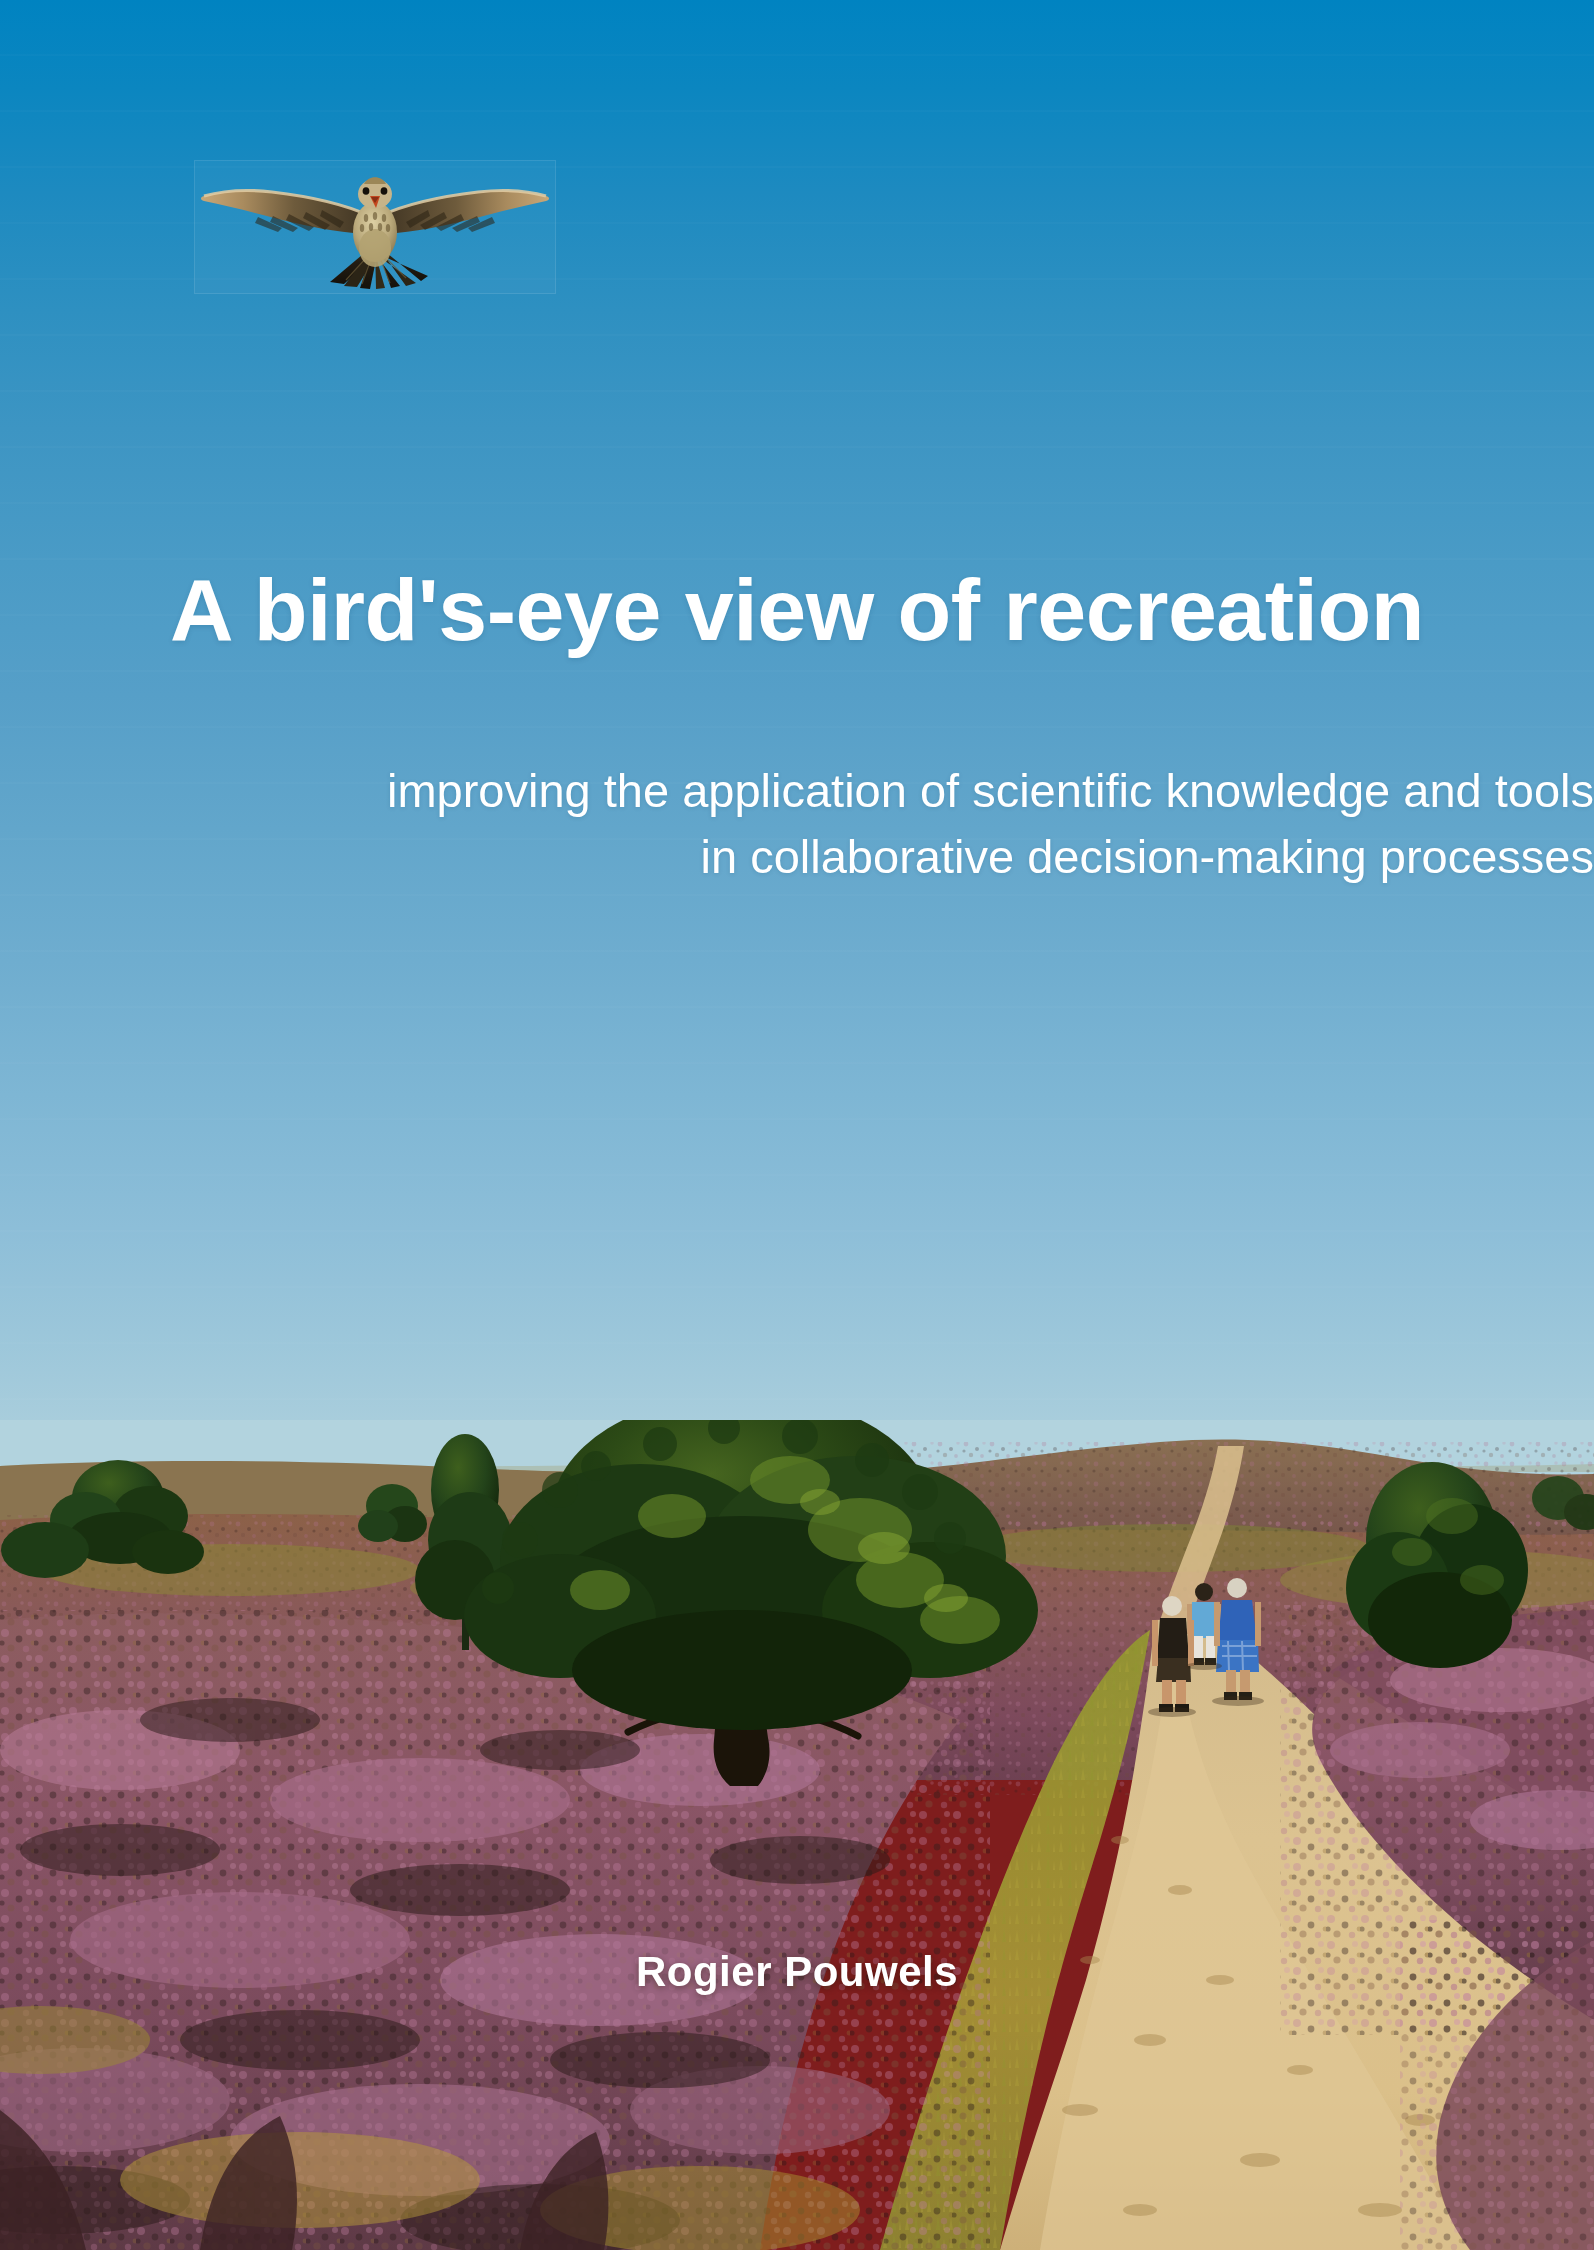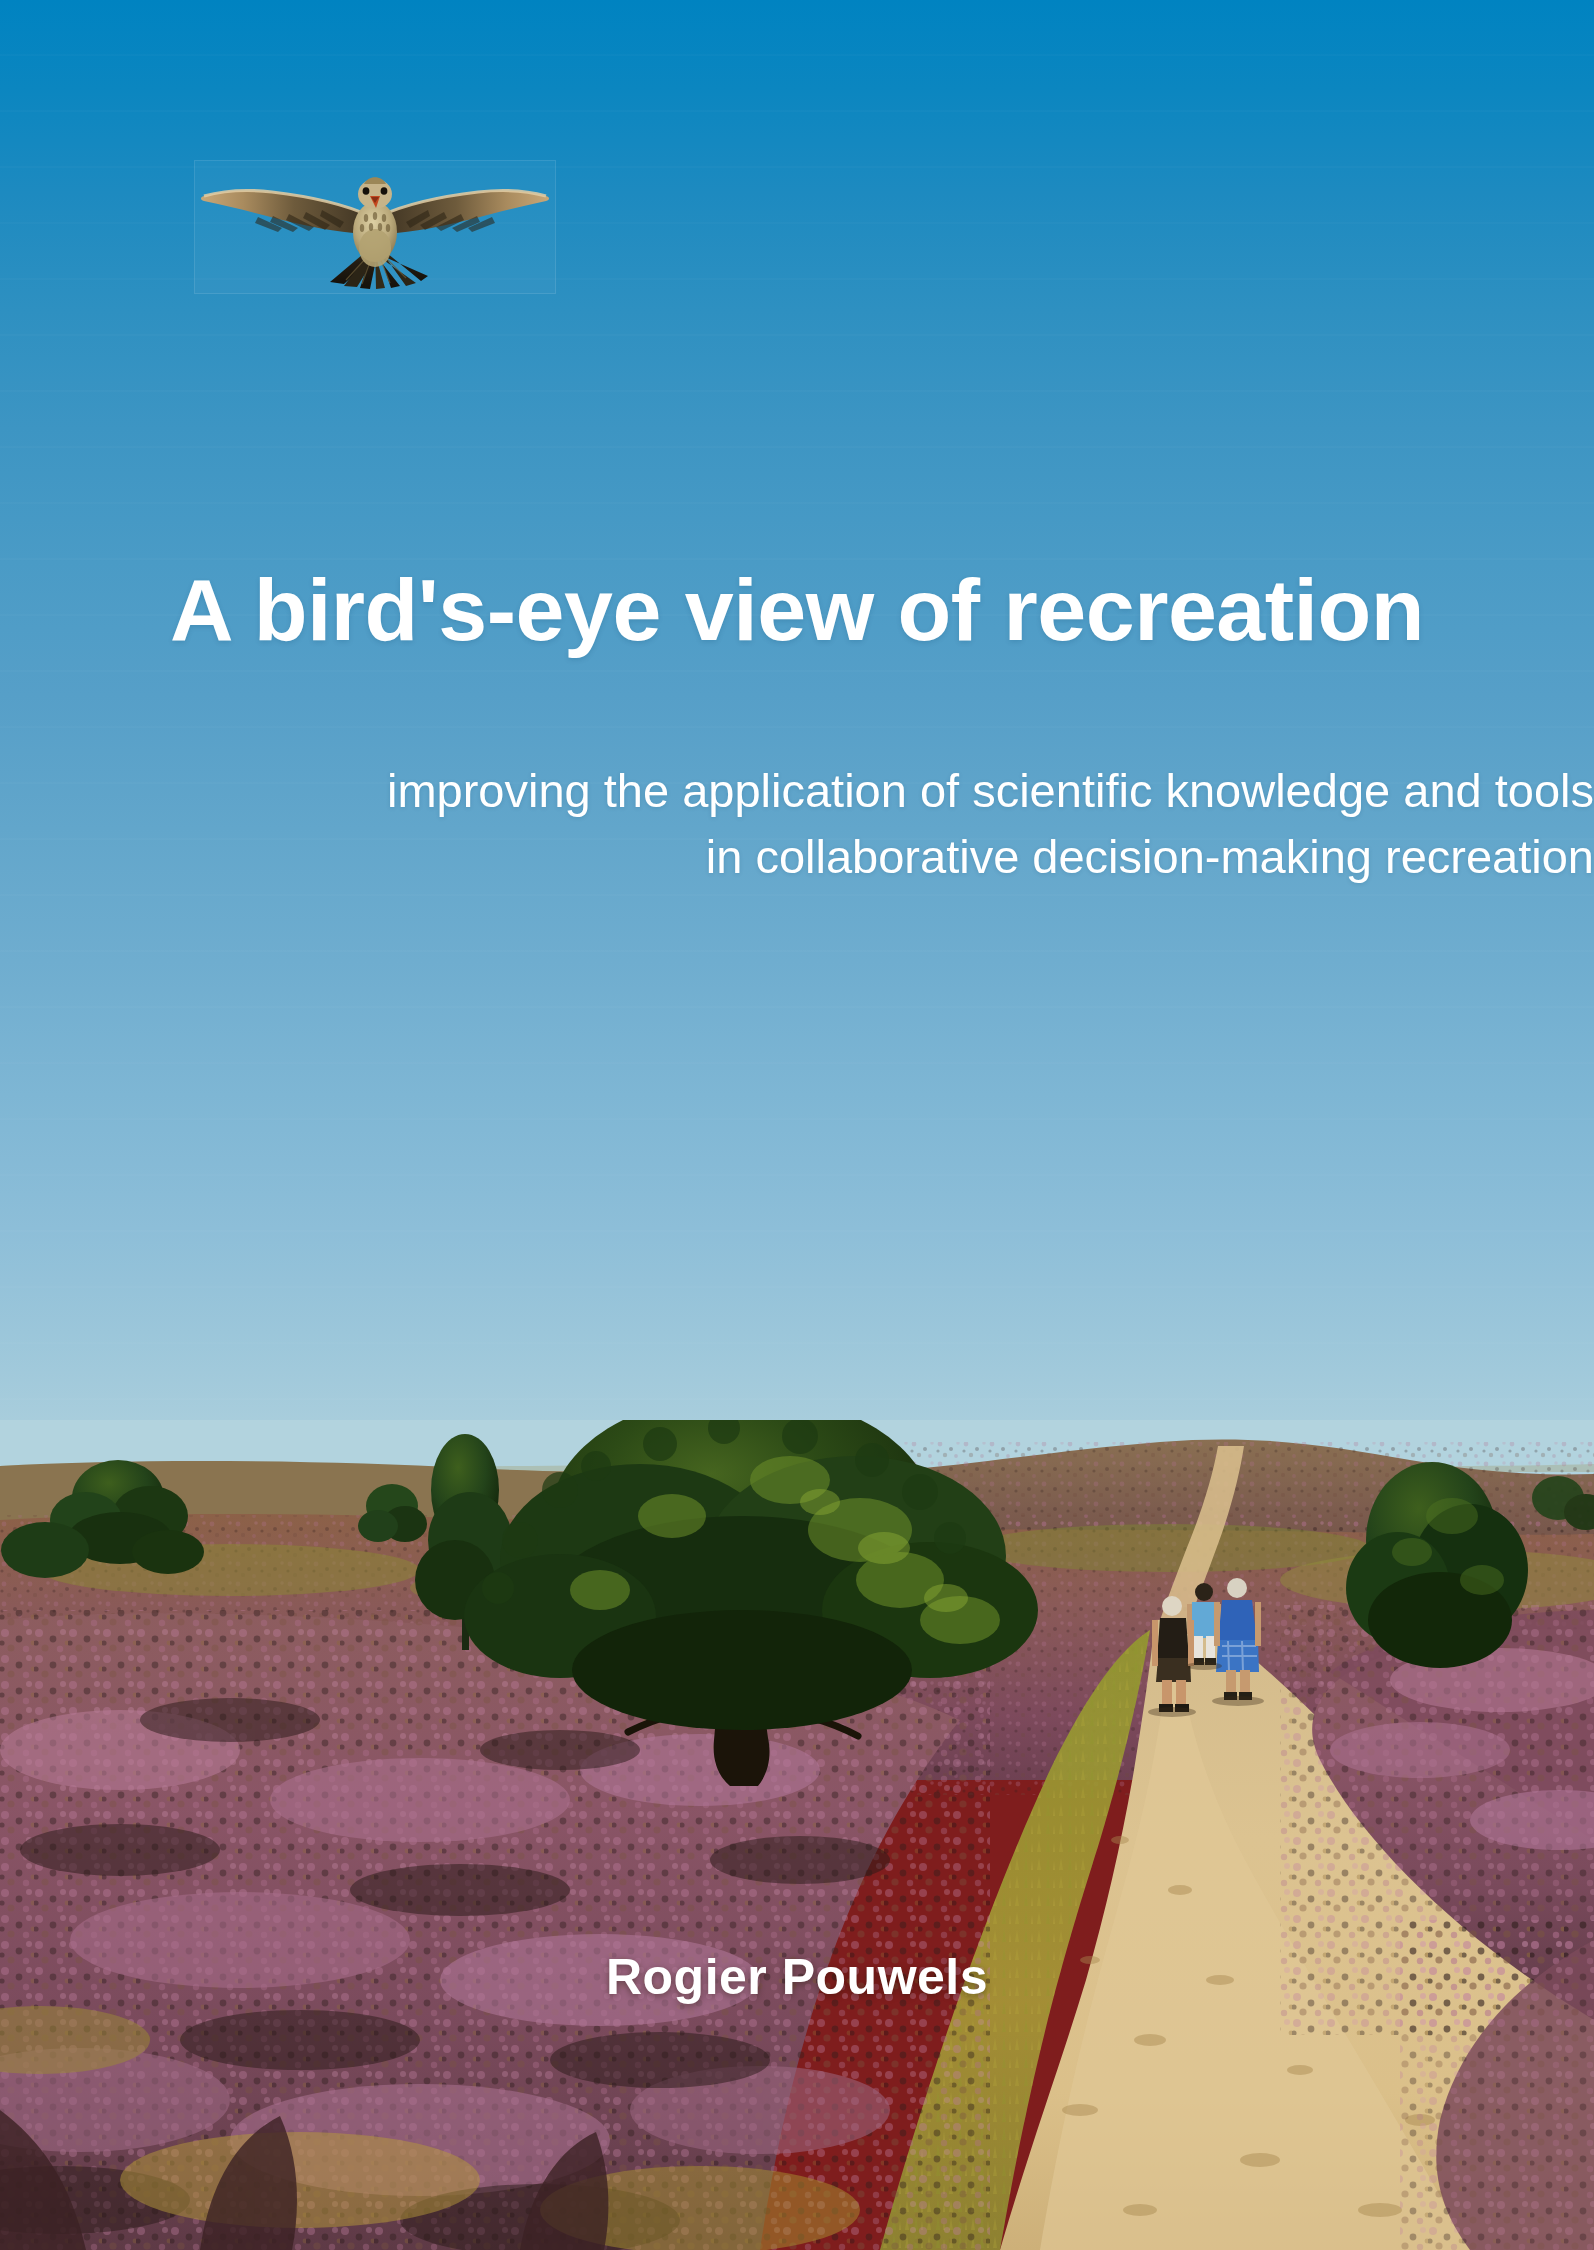--- a/index.html
+++ b/index.html
@@ -66,21 +66,21 @@
     position:absolute; left:0; top:758px; width:1594px;
     text-align:right;
     font-size:47px; font-weight:400; color:#ffffff;
     line-height:1.40;
     text-shadow:0 1px 4px rgba(0,60,100,0.16);
   }
   #subtitle div { white-space:nowrap; }
   #author {
     position:absolute; left:0; top:1948px; width:1594px;
     text-align:center;
-    font-size:50px; font-weight:bold; color:#ffffff;
+    font-size:42px; font-weight:bold; color:#ffffff;
     letter-spacing:0.5px;
     text-shadow:0 2px 7px rgba(30,20,0,0.45);
     white-space:nowrap;
     z-index:40;
   }
 
   
   #landscape {
     position:absolute; left:0; top:1420px; width:1594px; height:830px;
     overflow:hidden;
@@ -183,21 +183,21 @@
       <ellipse cx="190" cy="31" rx="3.4" ry="3.8" fill="#16110a"></ellipse>
 
       <path d="M176 36 L186 36 L182 48 Z" fill="#c4471f"></path>
       <path d="M177 37 L185 37 L181 43 Z" fill="#8a2f14"></path>
     </svg>
   </div>
 
   <div id="title">A bird's-eye view of recreation</div>
   <div id="subtitle">
     <div>improving the application of scientific knowledge and tools</div>
-    <div>in collaborative decision-making recreation</div>
+    <div>in collaborative decision-making processes</div>
   </div>
 
   <div id="landscape">
     <svg width="1594" height="830" viewBox="0 0 1594 830" xmlns="http://www.w3.org/2000/svg">
       <defs>
         <linearGradient id="farhill" x1="0" y1="0" x2="0" y2="1">
           <stop offset="0%" stop-color="#8a6f52"></stop>
           <stop offset="45%" stop-color="#7c5c4e"></stop>
           <stop offset="100%" stop-color="#6b4a46"></stop>
         </linearGradient>

